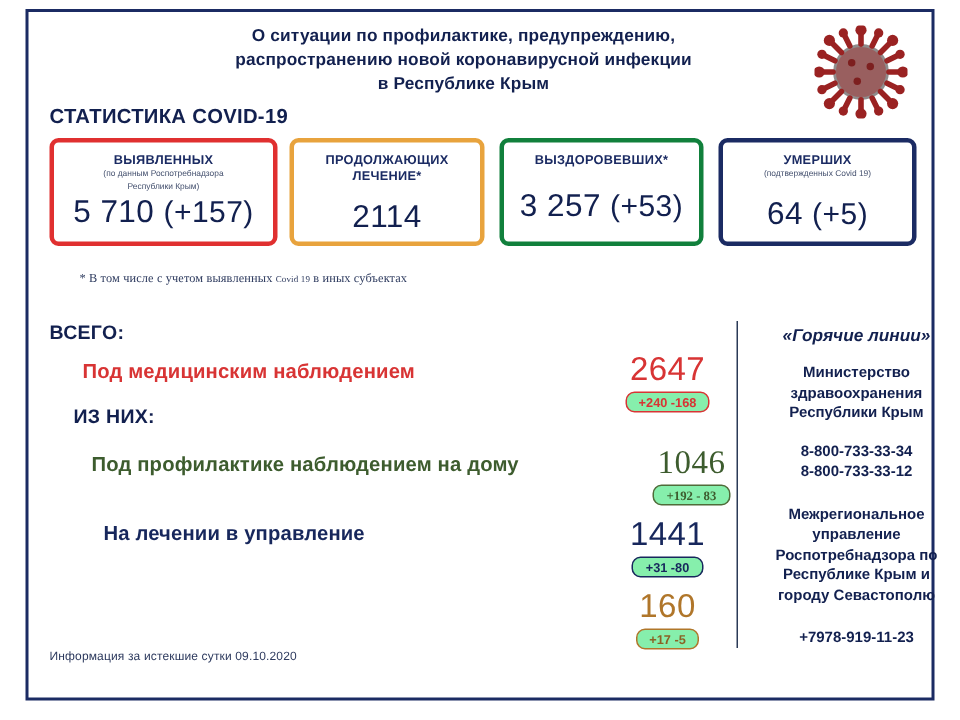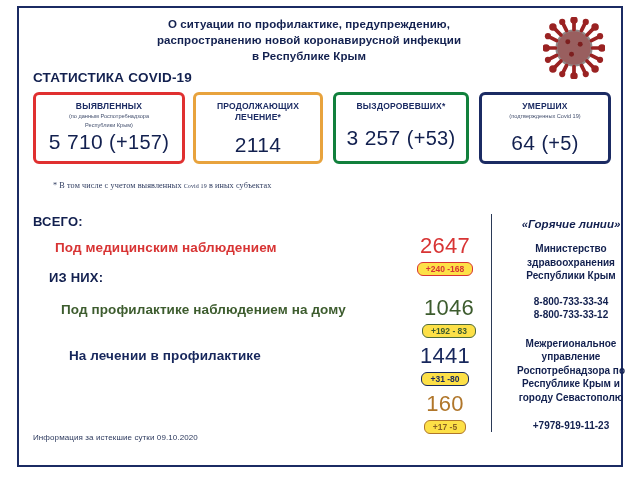--- a/index.html
+++ b/index.html
@@ -183,29 +183,29 @@
     letter-spacing: .3px;
     line-height: 24px;
   }
   .numgroup .chip {
     display: inline-block;
     margin-top: 2px;
     padding: 1px 8px;
     border-radius: 6px;
     font-size: 8.5px;
     font-weight: bold;
-    background: #fde047;
+    background: #86efac;
     white-space: nowrap;
   }
 
   #num-medobs   { left: 0; top: 28px; }
   #num-medobs .big  { color: #d83434; }
   #num-medobs .chip { border: 1.5px solid #d83434; color: #d83434; }
 
-  #num-home     { left: 4px; top: 90px; }
+  #num-home     { left: 16px; top: 90px; font-family: Liberation Serif, serif; }
   #num-home .big  { color: #3d5c2e; }
   #num-home .chip { border: 1.5px solid #4f6b39; color: #3d5c2e; }
 
   #num-hospital { left: 0; top: 138px; }
   #num-hospital .big  { color: #17275c; }
   #num-hospital .chip { border: 1.5px solid #17275c; color: #17275c; }
 
   #num-observer { left: 0; top: 186px; }
   #num-observer .big  { color: #b0762a; }
   #num-observer .chip { border: 1.5px solid #b0762a; color: #8a6224; }
@@ -349,21 +349,21 @@
       </div>
     </div>
 
     <div class="footnote"><span>* В том числе с учетом выявленных </span><span class="tiny">Covid 19</span><span> в иных субъектах</span></div>
 
     <div class="main">
       <div class="label section-label" id="lbl-total">ВСЕГО:</div>
       <div class="label" id="lbl-medobs">Под медицинским наблюдением</div>
       <div class="label section-label" id="lbl-ofthem">ИЗ НИХ:</div>
       <div class="label" id="lbl-home">Под профилактике наблюдением на дому</div>
-      <div class="label" id="lbl-hospital">На лечении в профилактике</div>
+      <div class="label" id="lbl-hospital">На лечении в управление</div>
     </div>
 
     <div class="numcol">
       <div class="numgroup" id="num-medobs">
         <div class="big">2647</div>
         <div class="chip">+240 -168</div>
       </div>
       <div class="numgroup" id="num-home">
         <div class="big">1046</div>
         <div class="chip">+192 - 83</div>

